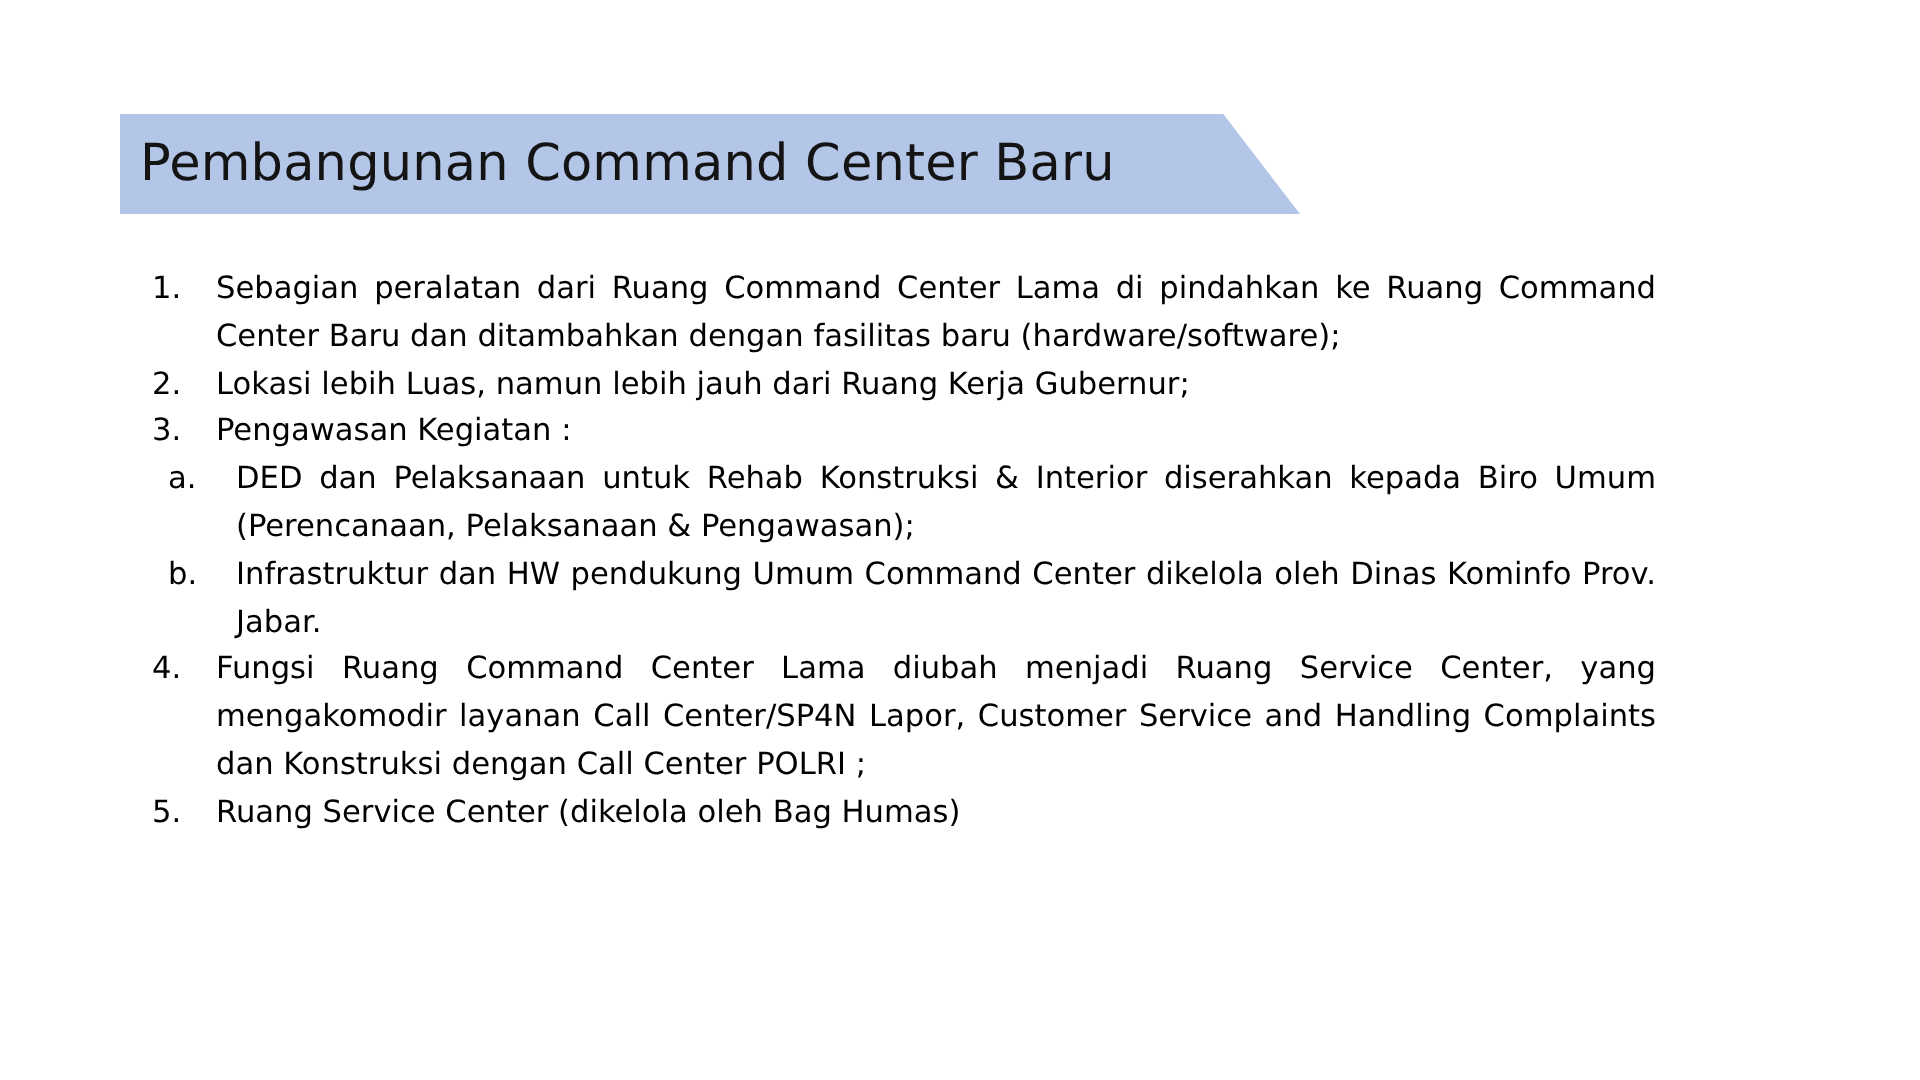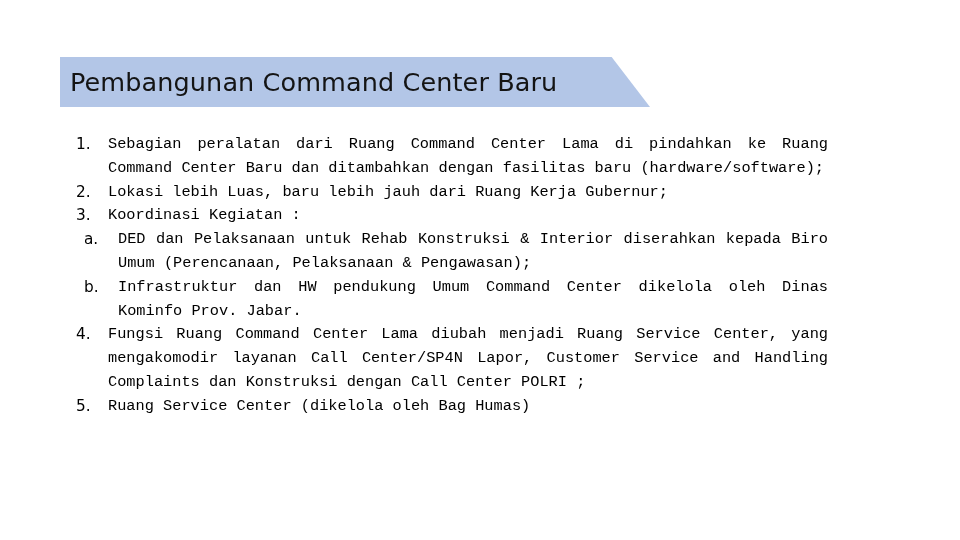--- a/index.html
+++ b/index.html
@@ -69,21 +69,20 @@
     flex: 0 0 auto;
     text-align: left;
   }
   .lvl1 > .marker {
     width: 32px;
   }
   .item-body {
     flex: 1 1 auto;
     text-align: justify;
     text-justify: inter-word;
-    font-family: Liberation Mono, monospace;
   }
   .item-body.no-justify {
     text-align: left;
   }
 
   
   .sublist {
     margin-left: 8px;
   }
   .lvl2 {
@@ -107,26 +106,26 @@
 
   <div class="body-block">
 
     <div class="list-item lvl1">
       <span class="marker">1.</span>
       <span class="item-body">Sebagian peralatan dari Ruang Command Center Lama di pindahkan ke Ruang Command Center Baru dan ditambahkan dengan fasilitas baru (hardware/software);</span>
     </div>
 
     <div class="list-item lvl1">
       <span class="marker">2.</span>
-      <span class="item-body no-justify">Lokasi lebih Luas, baru lebih jauh dari Ruang Kerja Gubernur;</span>
+      <span class="item-body no-justify">Lokasi lebih Luas, namun lebih jauh dari Ruang Kerja Gubernur;</span>
     </div>
 
     <div class="list-item lvl1">
       <span class="marker">3.</span>
-      <span class="item-body no-justify">Koordinasi Kegiatan :</span>
+      <span class="item-body no-justify">Pengawasan Kegiatan :</span>
     </div>
 
     <div class="sublist">
       <div class="lvl2">
         <span class="marker">a.</span>
         <span class="item-body">DED dan Pelaksanaan untuk Rehab Konstruksi &amp; Interior diserahkan kepada Biro Umum (Perencanaan, Pelaksanaan &amp; Pengawasan);</span>
       </div>
       <div class="lvl2">
         <span class="marker">b.</span>
         <span class="item-body">Infrastruktur dan HW pendukung Umum Command Center dikelola oleh Dinas Kominfo Prov. Jabar.</span>

